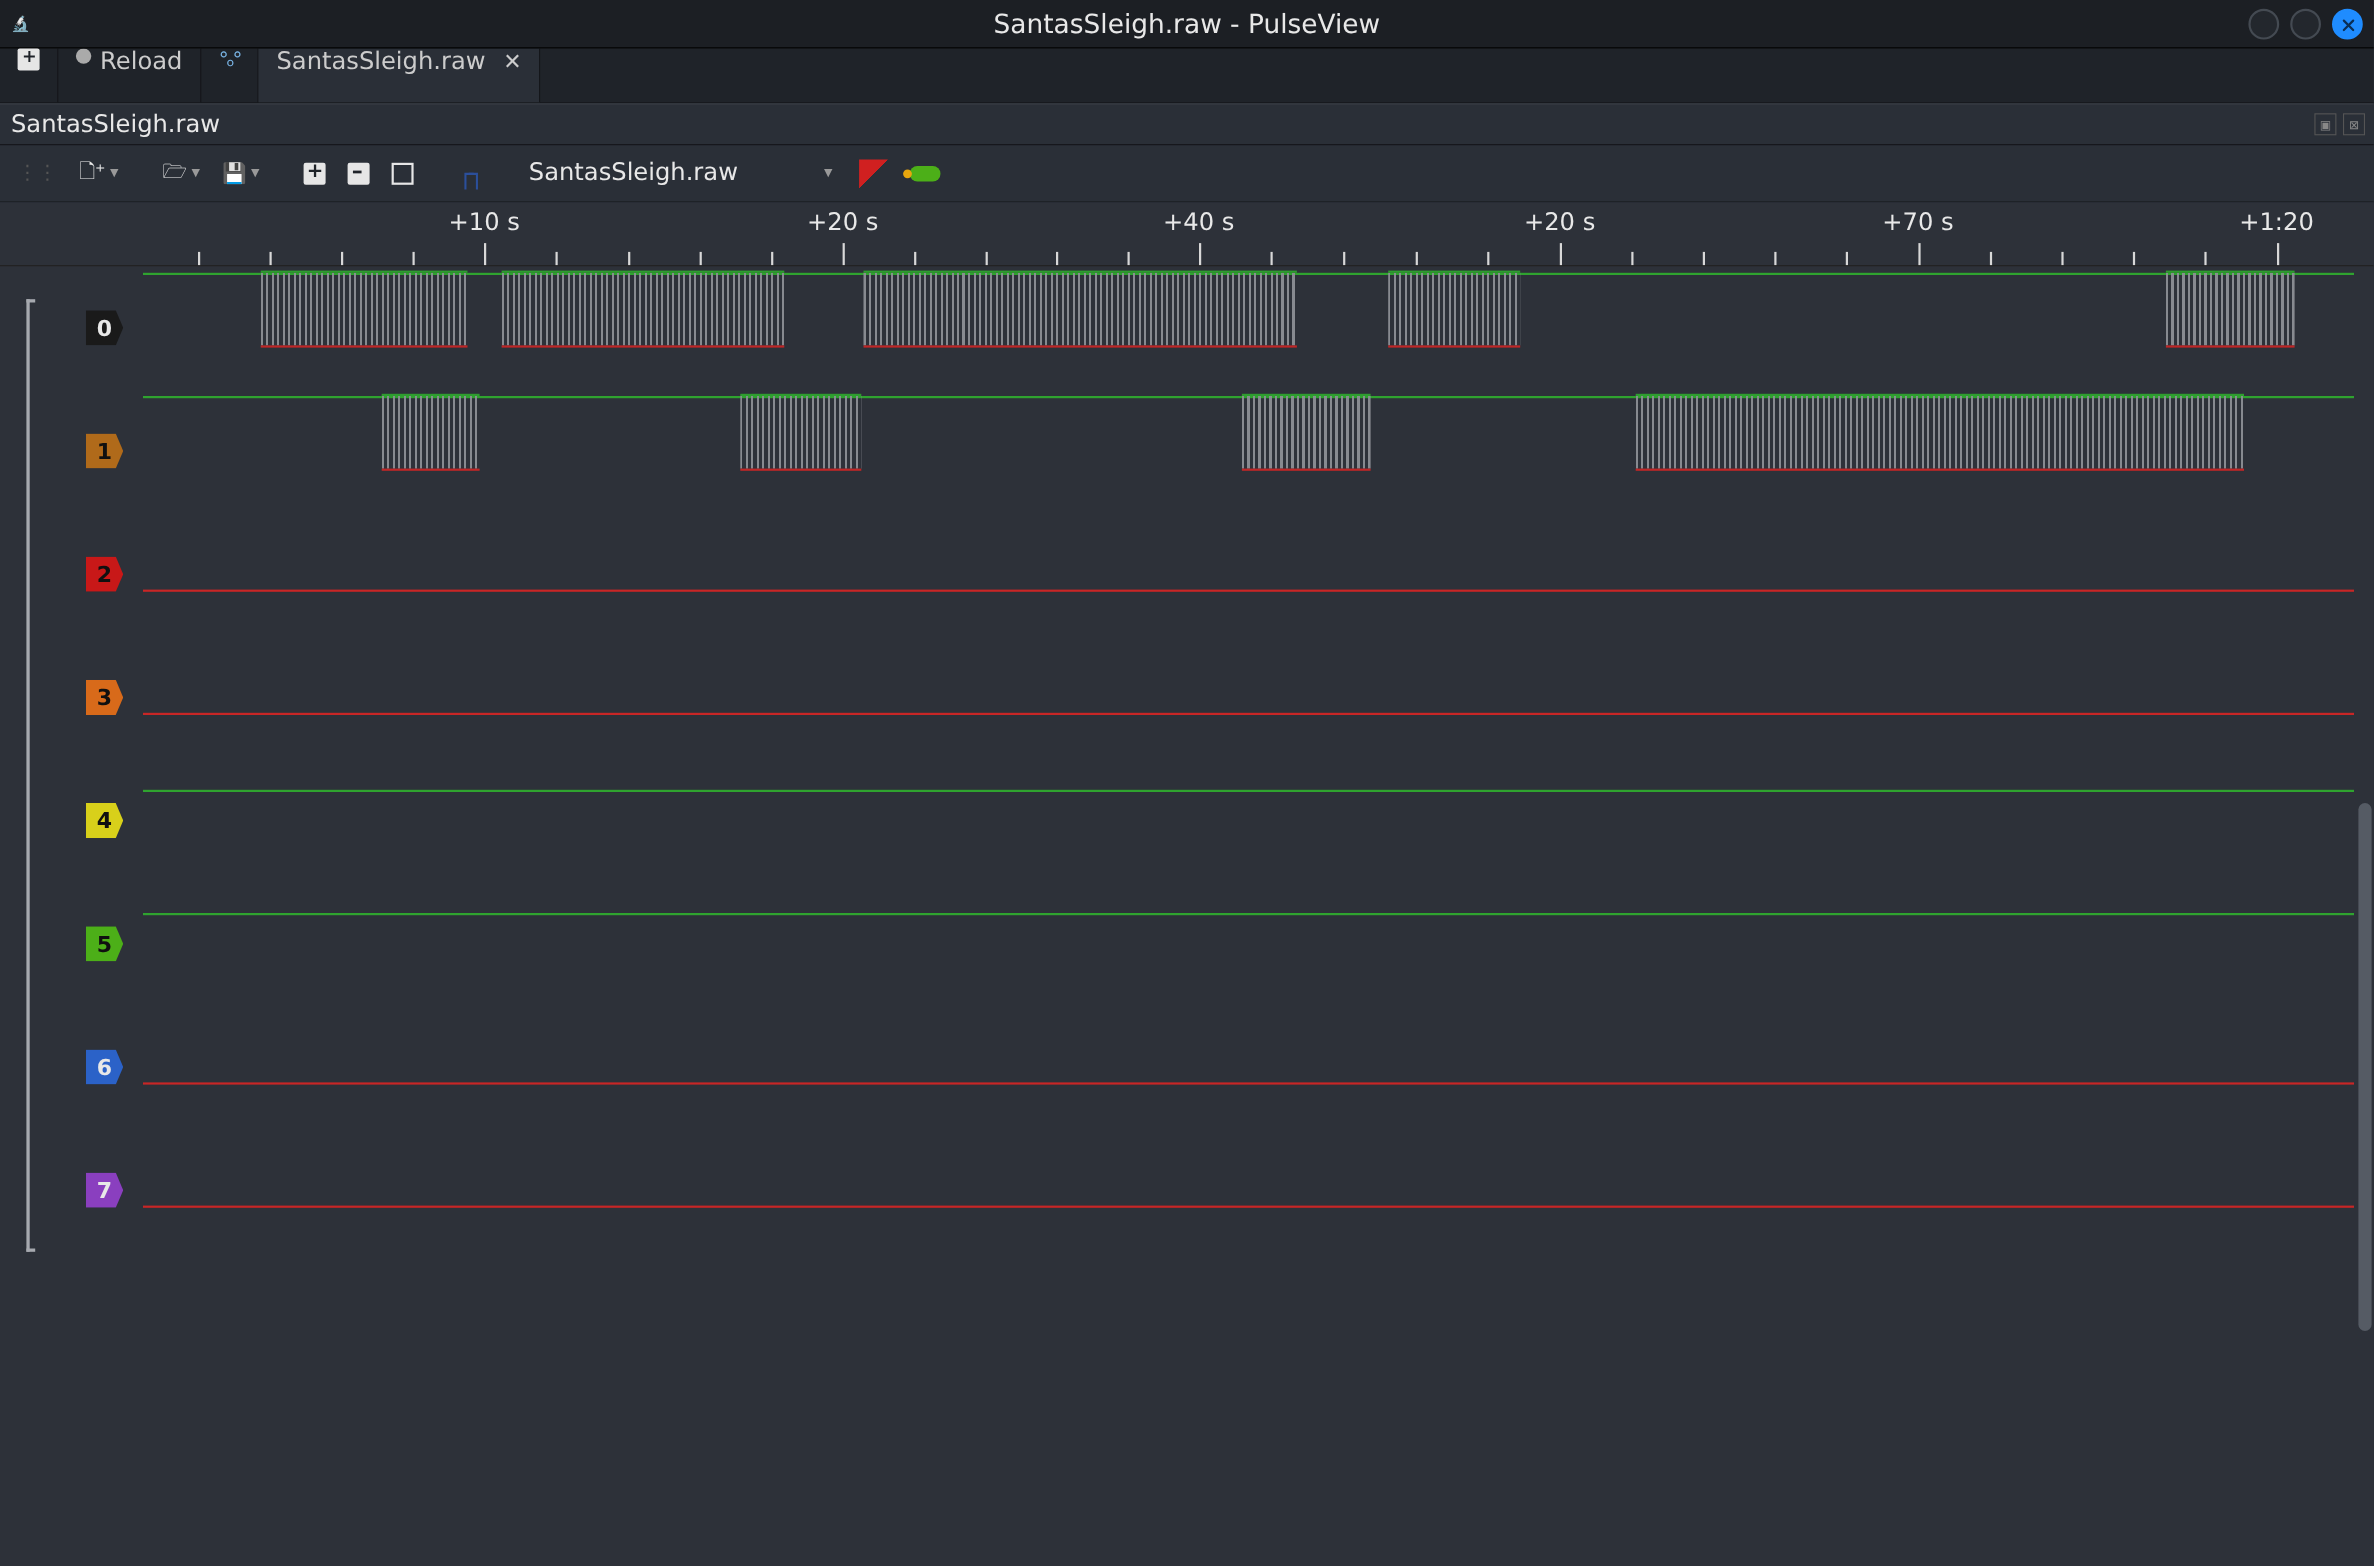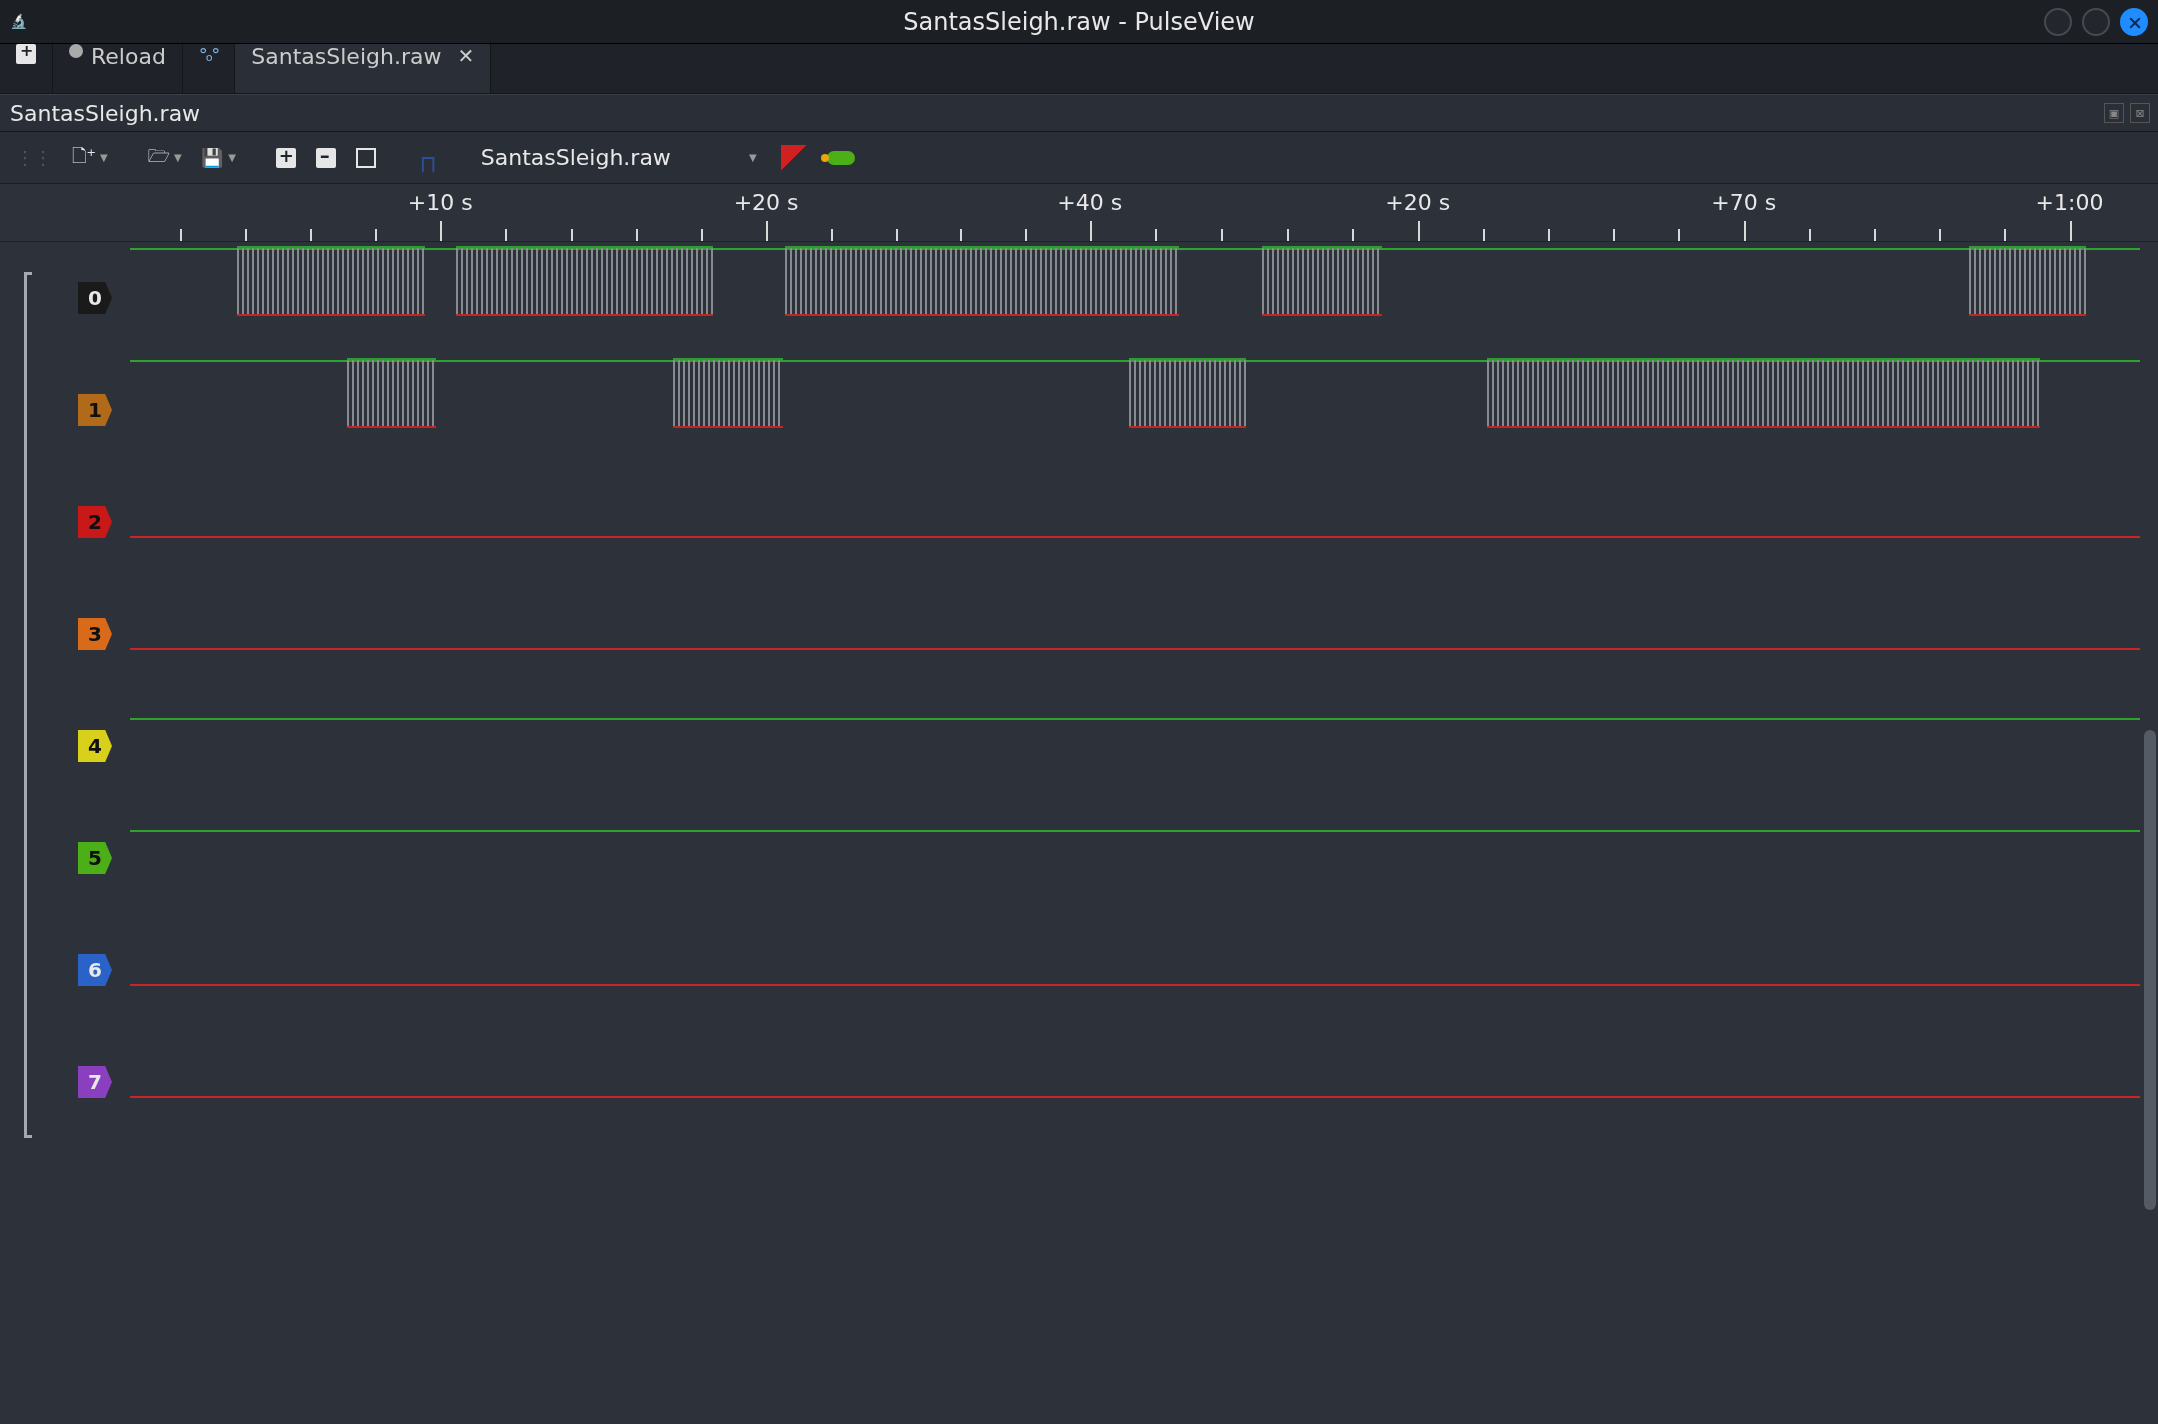--- a/index.html
+++ b/index.html
@@ -297,21 +297,21 @@
       <div class="major" style="left: 20.4%;">+10 s</div>
       <div class="tick major-t" style="left: 20.4%;"></div>
       <div class="major" style="left: 35.5%;">+20 s</div>
       <div class="tick major-t" style="left: 35.5%;"></div>
       <div class="major" style="left: 50.5%;">+40 s</div>
       <div class="tick major-t" style="left: 50.5%;"></div>
       <div class="major" style="left: 65.7%;">+20 s</div>
       <div class="tick major-t" style="left: 65.7%;"></div>
       <div class="major" style="left: 80.8%;">+70 s</div>
       <div class="tick major-t" style="left: 80.8%;"></div>
-      <div class="major" style="left: 95.9%;">+1:00</div>
+      <div class="major" style="left: 95.9%;">+1:20</div>
       <div class="tick major-t" style="left: 95.9%;"></div>
       <div class="tick minor-t" style="left: 8.32%;"></div>
       <div class="tick minor-t" style="left: 11.34%;"></div>
       <div class="tick minor-t" style="left: 14.36%;"></div>
       <div class="tick minor-t" style="left: 17.38%;"></div>
       <div class="tick minor-t" style="left: 23.42%;"></div>
       <div class="tick minor-t" style="left: 26.44%;"></div>
       <div class="tick minor-t" style="left: 29.46%;"></div>
       <div class="tick minor-t" style="left: 32.48%;"></div>
       <div class="tick minor-t" style="left: 38.5%;"></div>

